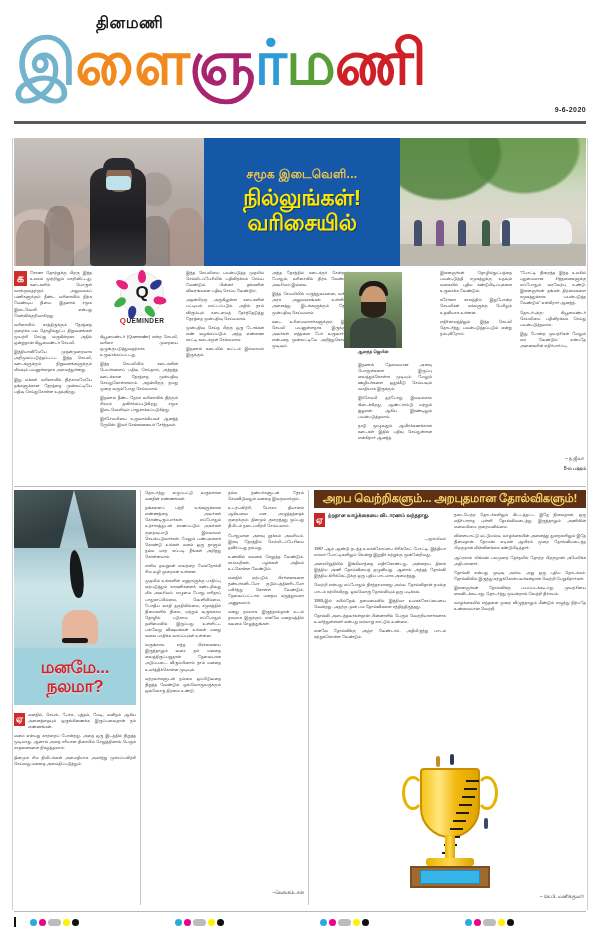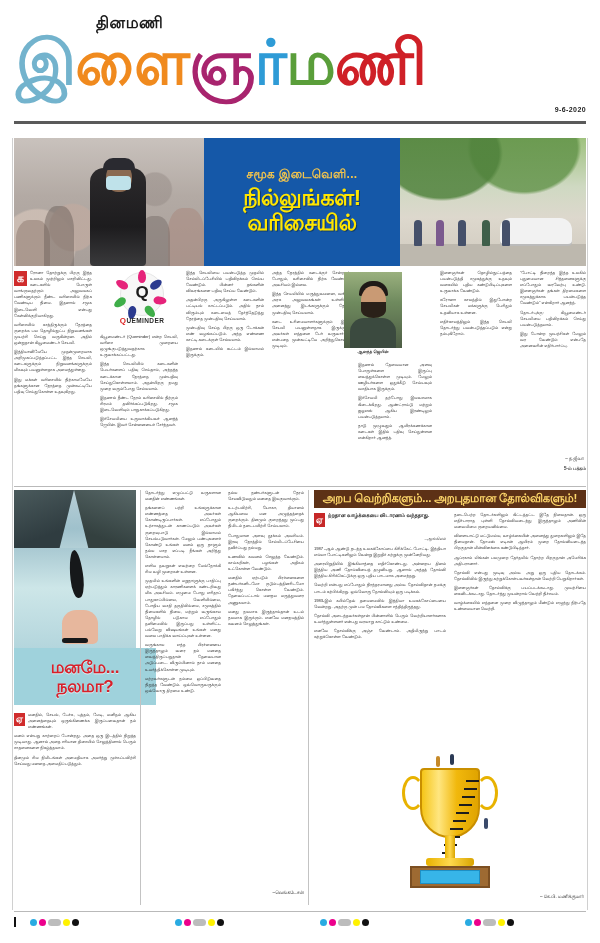--- a/index.html
+++ b/index.html
@@ -203,21 +203,21 @@
     transform:rotate(-6deg);
   }
   .fi-hand {
     position:absolute; left:48px; top:120px; width:36px; height:34px;
     background:#e7b79d; border-radius:40% 40% 14% 14%;
   }
   .fi-band {
     position:absolute; left:48px; top:148px; width:26px; height:5px; background:#17181a; border-radius:3px;
   }
   .feature-title-band {
-    position:absolute; left:0; top:158px; width:142px; height:57px;
+    position:absolute; left:0; top:158px; width:122px; height:57px;
     background:#9fd2dc; display:flex; flex-direction:column;
     align-items:center; justify-content:center;
   }
   .feature-title {
     color:#d8202a; font-size:17px; line-height:19px; font-weight:bold;
     text-align:center; letter-spacing:-.3px;
     text-shadow:0 1px 0 rgba(255,255,255,.6);
   }
 
   .lc-a { position:absolute; left:0;   top:222px; width:122px; font-size:4.1px; line-height:6.1px; color:#2a2a2a; text-align:justify; }

